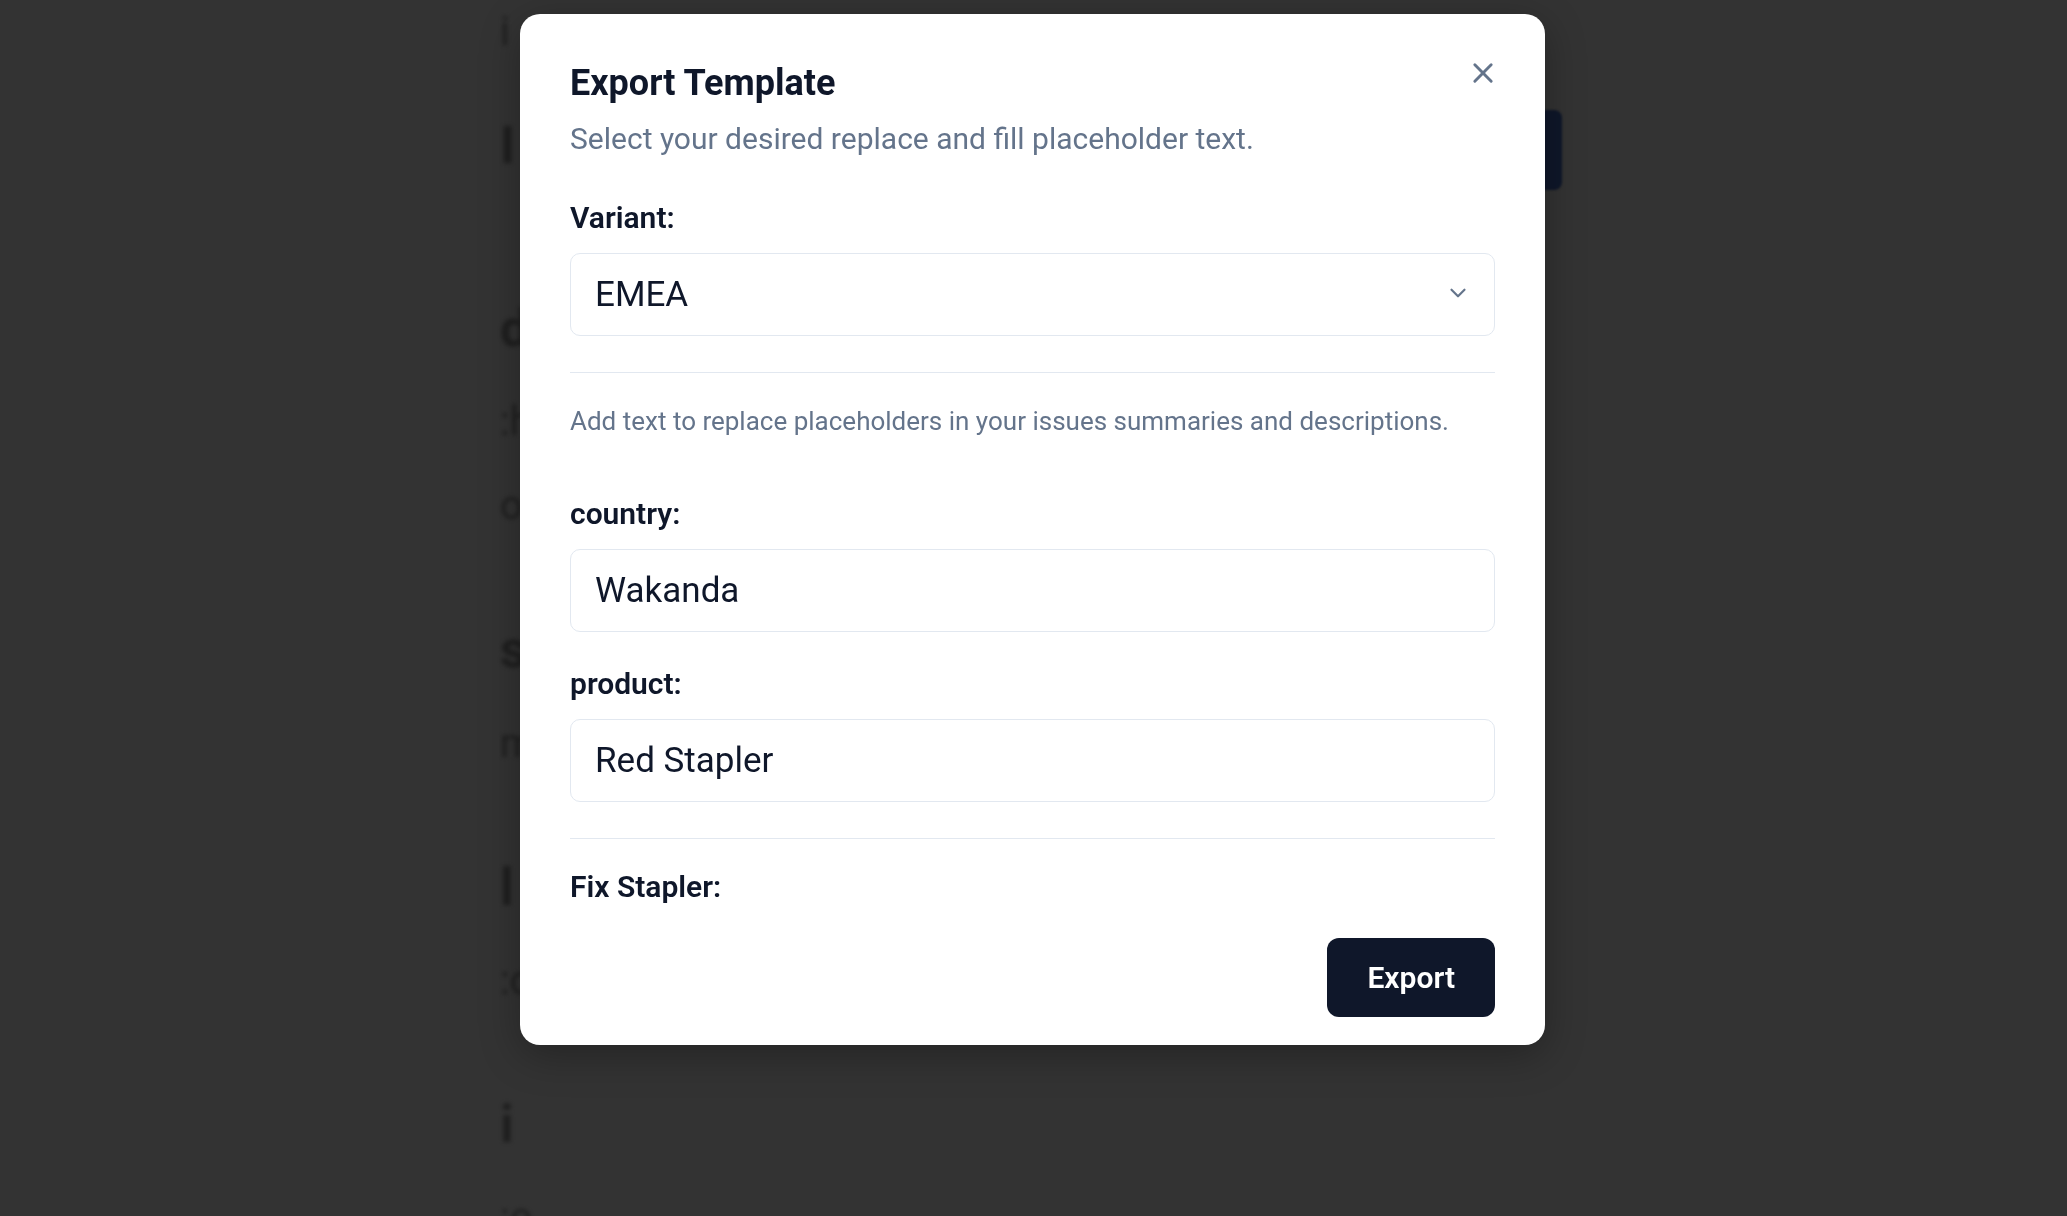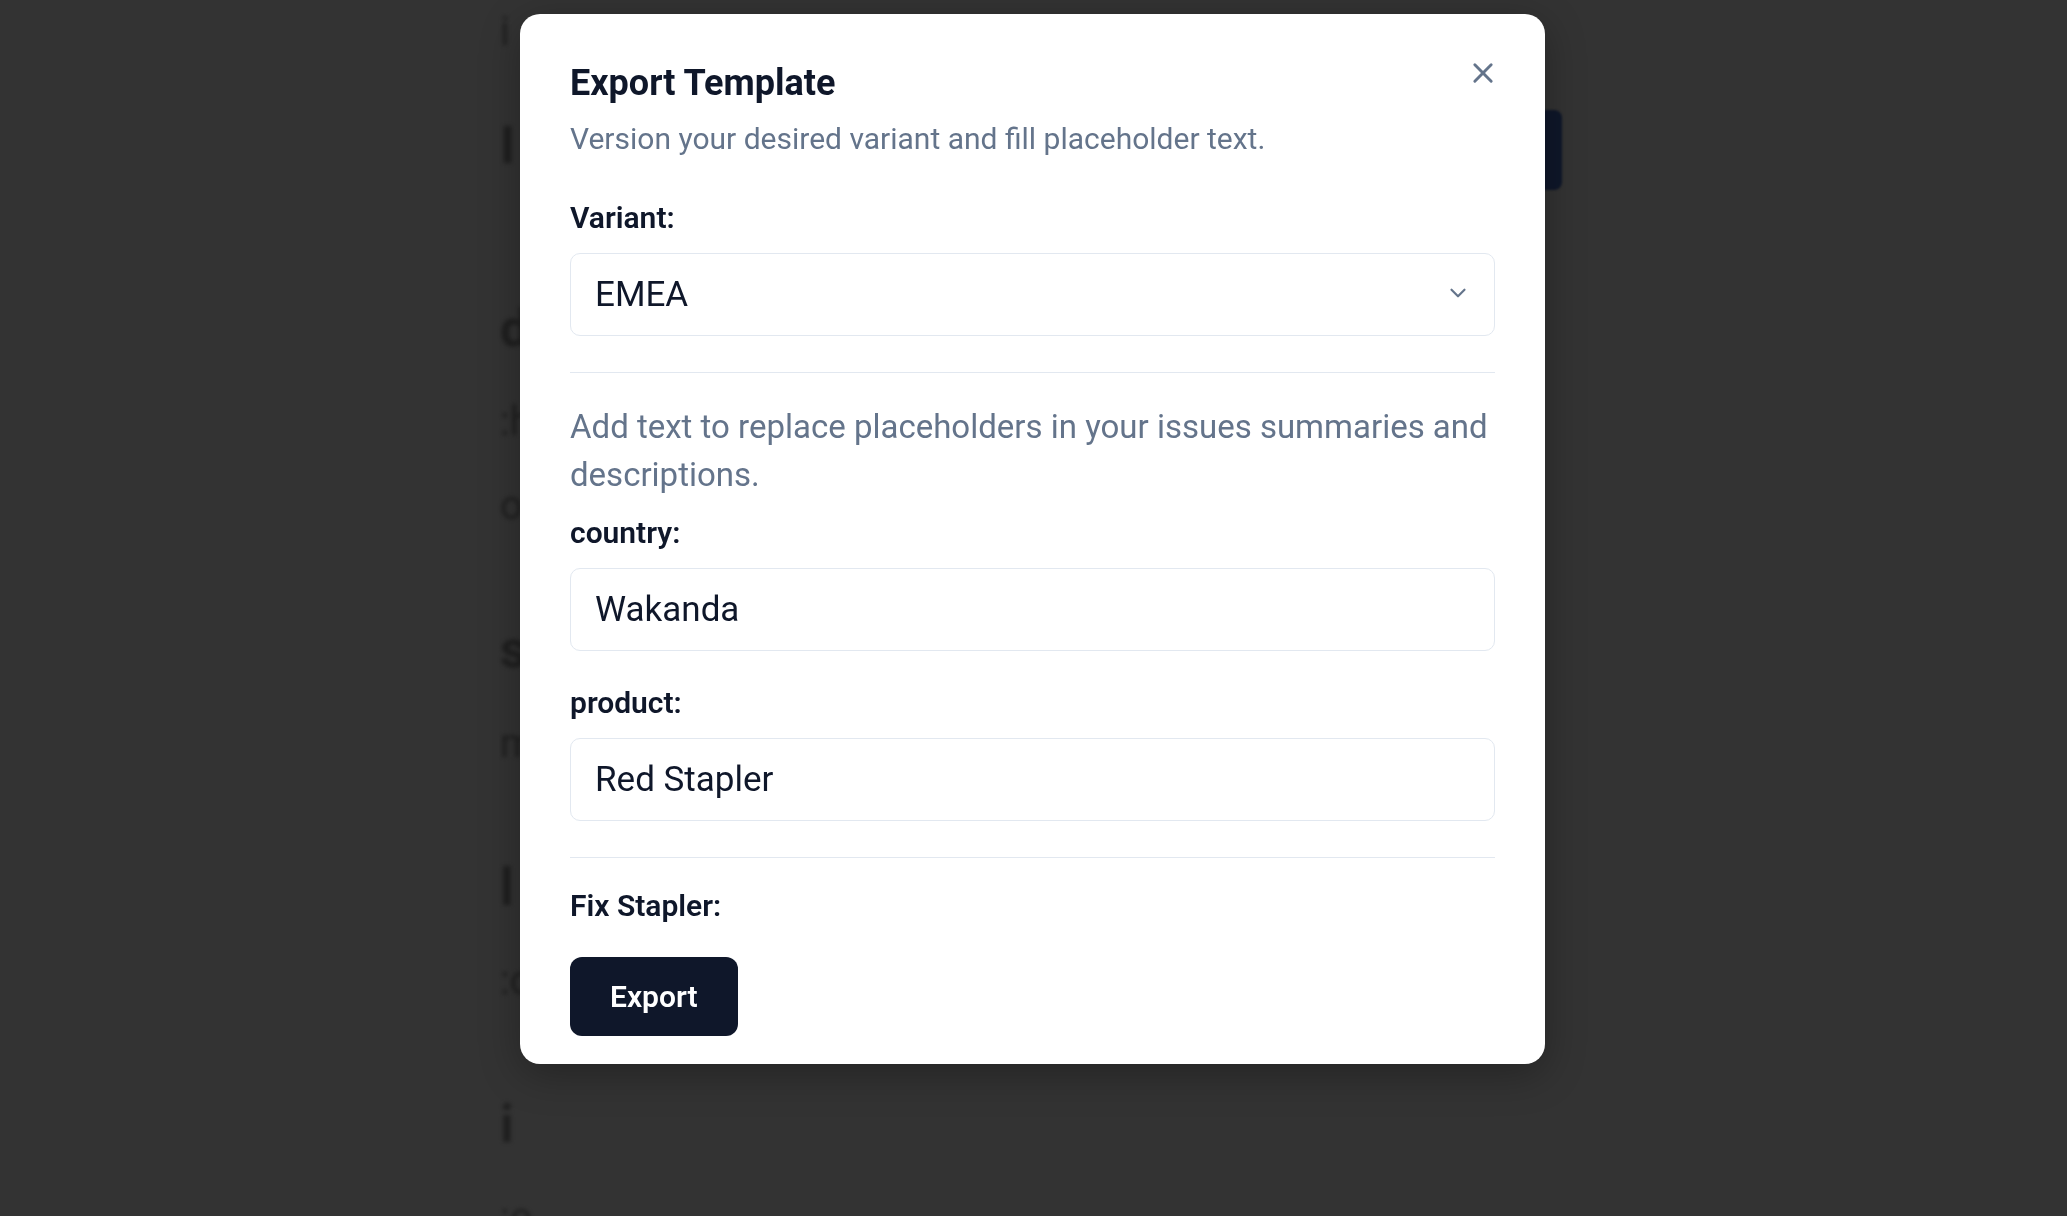--- a/index.html
+++ b/index.html
@@ -125,27 +125,28 @@
       width: 26px;
       height: 26px;
     }
     .divider {
       height: 1px;
       background: #e2e8f0;
       margin: 36px 0 30px 0;
       border: none;
     }
     .section-description {
-      font-size: 33px;
+      font-size: 26px;
       color: #64748b;
       line-height: 1.45;
-      margin-bottom: 16px;
+      margin-bottom: 55px;
     }
     .modal-footer {
       display: flex;
+      justify-content: flex-end;
       margin-top: 30px;
     }
     .export-button {
       background: #0f172a;
       color: #ffffff;
       font-size: 30px;
       font-weight: 600;
       padding: 22px 40px;
       border: none;
       border-radius: 12px;
@@ -168,21 +169,21 @@
   <div style="margin-top:20px;">:c</div>
   <div class="bold-line" style="margin-top:70px;">i</div>
   <div style="margin-top:20px;">:o</div>
 </div>
 
 <div class="backdrop-button"></div>
 
 <div class="modal">
   <div class="modal-header">
     <h2 class="modal-title">Export Template</h2>
-    <p class="modal-subtitle">Version your desired variant and fill placeholder text.</p>
+    <p class="modal-subtitle">Select your desired replace and fill placeholder text.</p>
     <button class="close-button">
       <span>
         <svg viewBox="0 0 24 24" fill="none" stroke="currentColor" stroke-width="2.5" stroke-linecap="round">
           <line x1="5" y1="5" x2="19" y2="19"></line>
           <line x1="19" y1="5" x2="5" y2="19"></line>
         </svg>
       </span>
     </button>
   </div>
 

